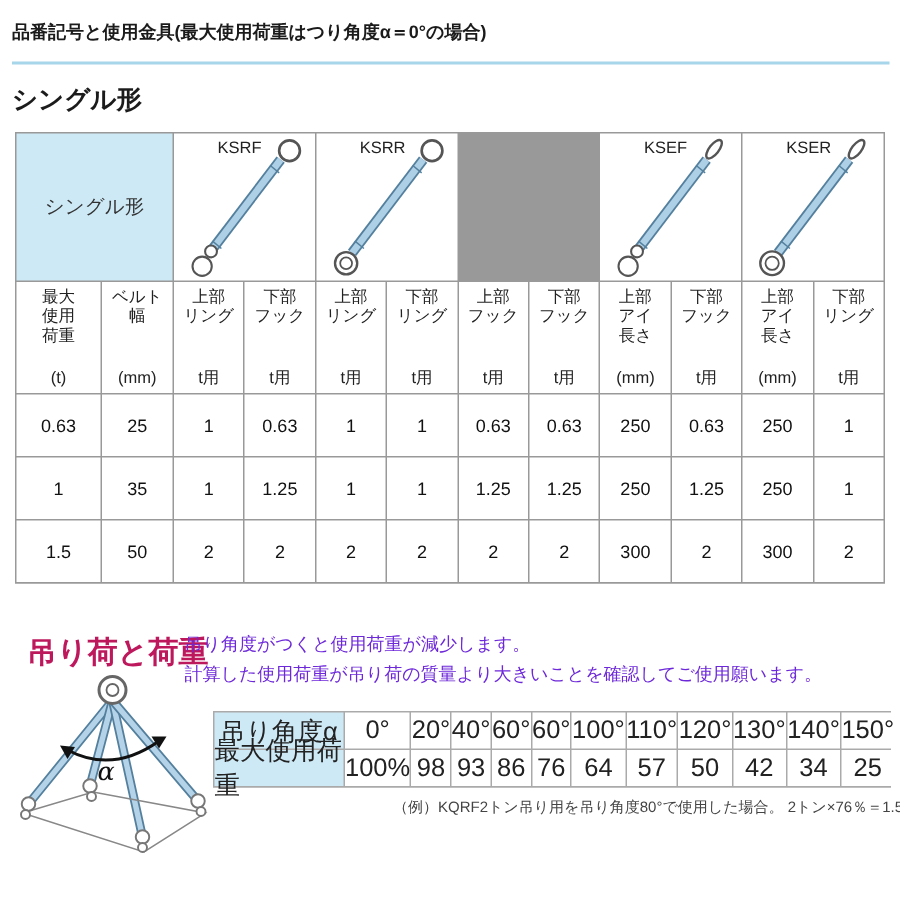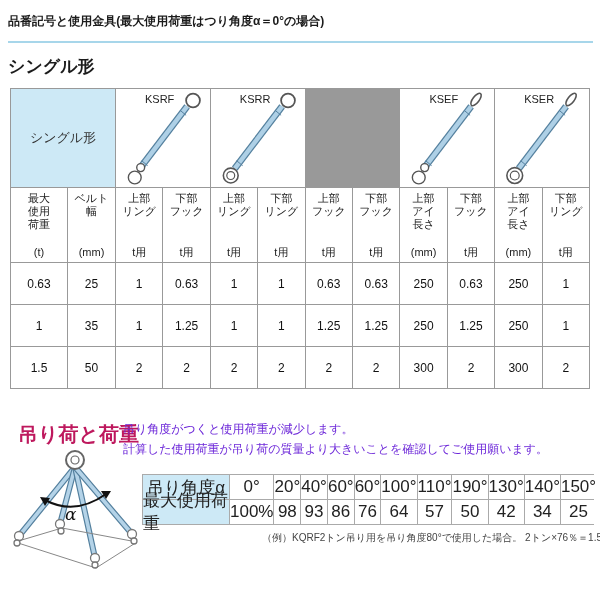--- a/index.html
+++ b/index.html
@@ -251,21 +251,21 @@
   <div id="angle-table" class="abs">
 
   <div class="ahead" style="grid-area: 1 / 1;">吊り角度α</div>
       <div style="grid-area: 1 / 2;">0°</div>
       <div style="grid-area: 1 / 3;">20°</div>
       <div style="grid-area: 1 / 4;">40°</div>
       <div style="grid-area: 1 / 5;">60°</div>
       <div style="grid-area: 1 / 6;">60°</div>
       <div style="grid-area: 1 / 7;">100°</div>
       <div style="grid-area: 1 / 8;">110°</div>
-      <div style="grid-area: 1 / 9;">190°</div>
+      <div style="grid-area: 1 / 9;">120°</div>
       <div style="grid-area: 1 / 10;">130°</div>
       <div style="grid-area: 1 / 11; text-align: right;">140°</div>
       <div style="grid-area: 1 / 12;">150°</div>
       <div class="ahead" style="grid-area: 2 / 1;">最大使用荷重</div>
       <div style="grid-area: 2 / 2;">100%</div>
       <div style="grid-area: 2 / 3;">98</div>
       <div style="grid-area: 2 / 4;">93</div>
       <div style="grid-area: 2 / 5;">86</div>
       <div style="grid-area: 2 / 6;">76</div>
       <div style="grid-area: 2 / 7;">64</div>

